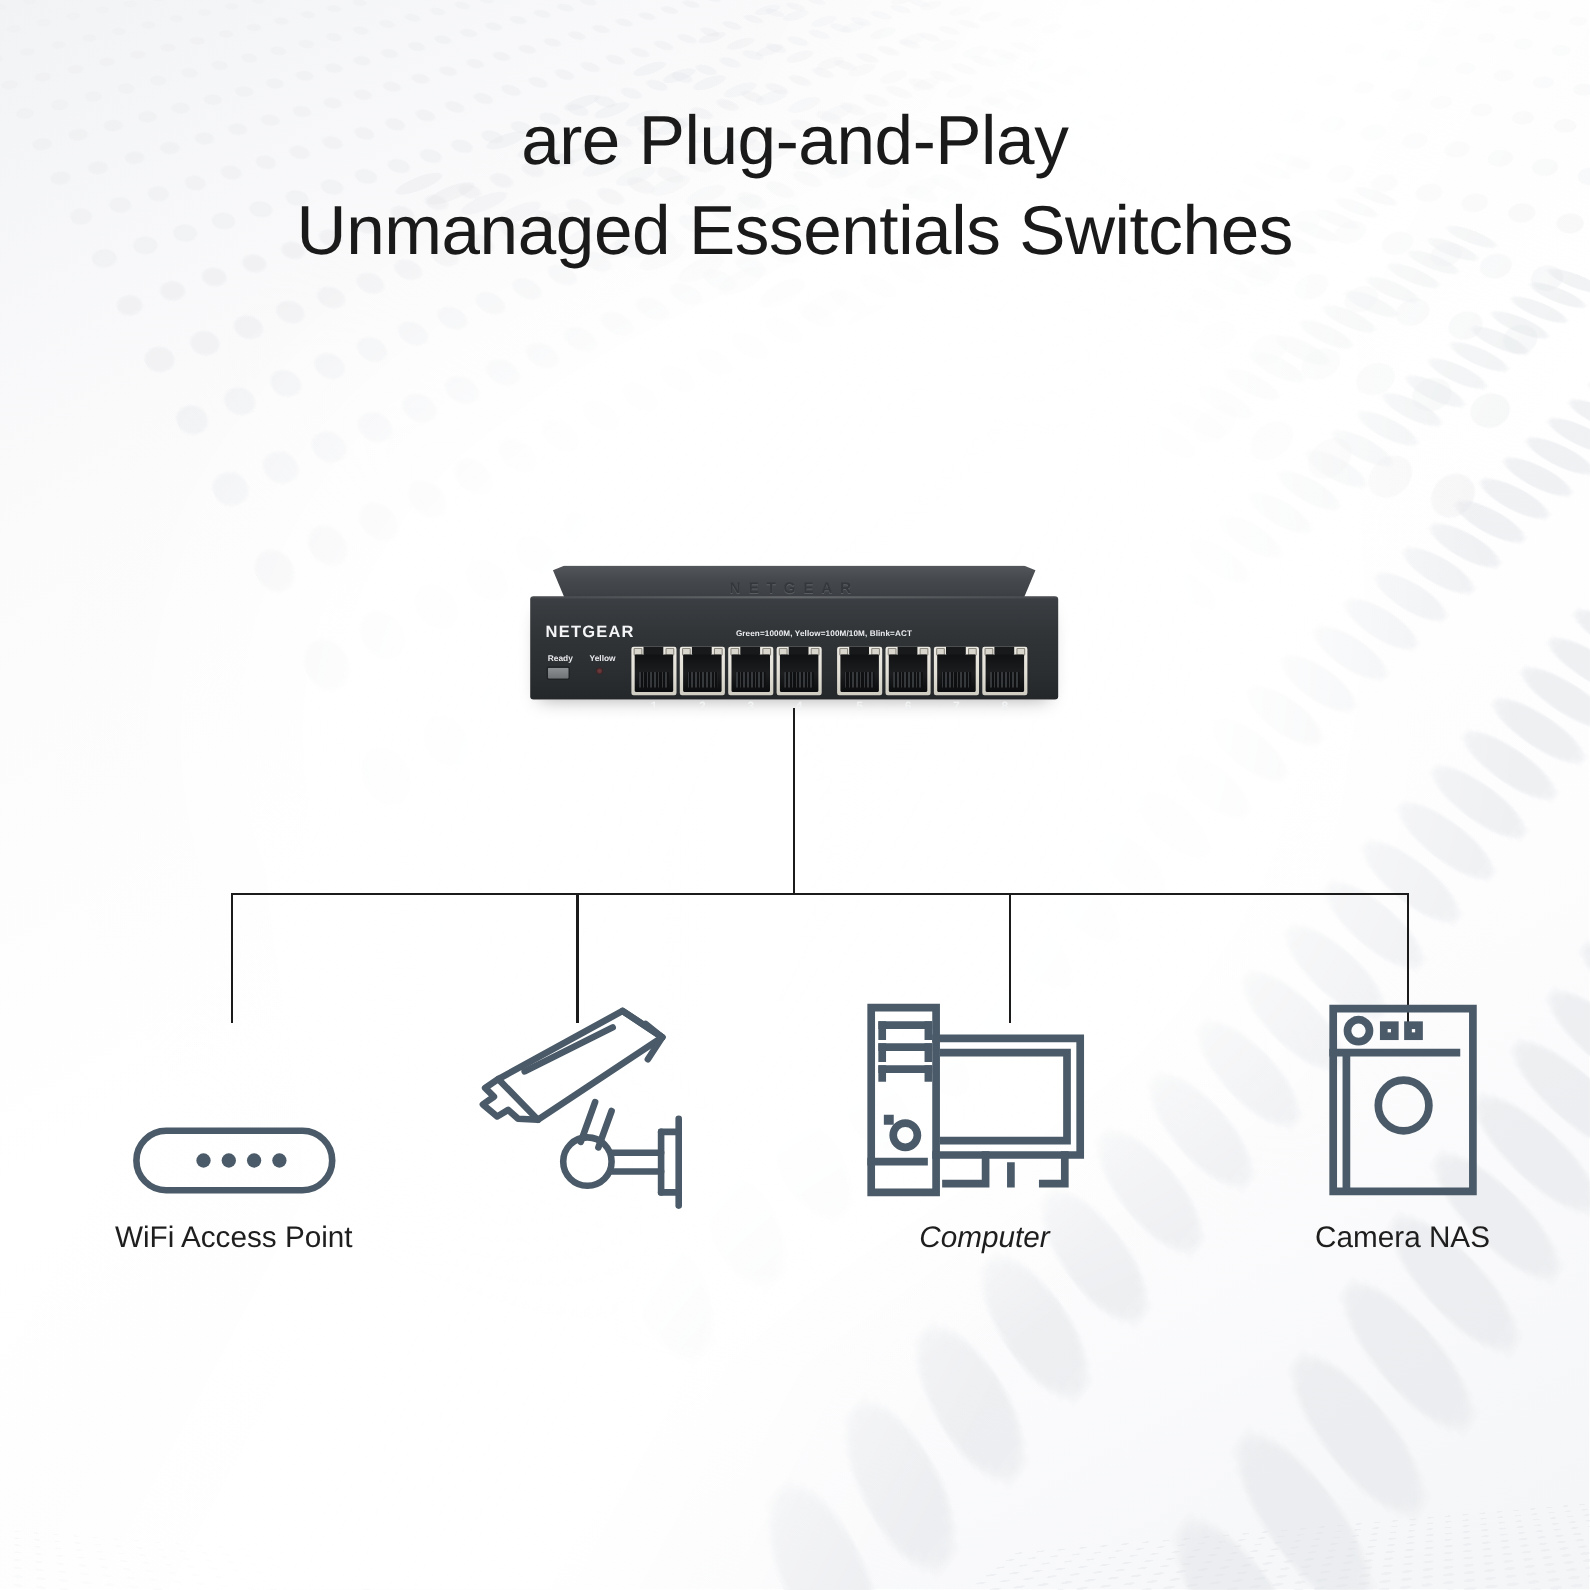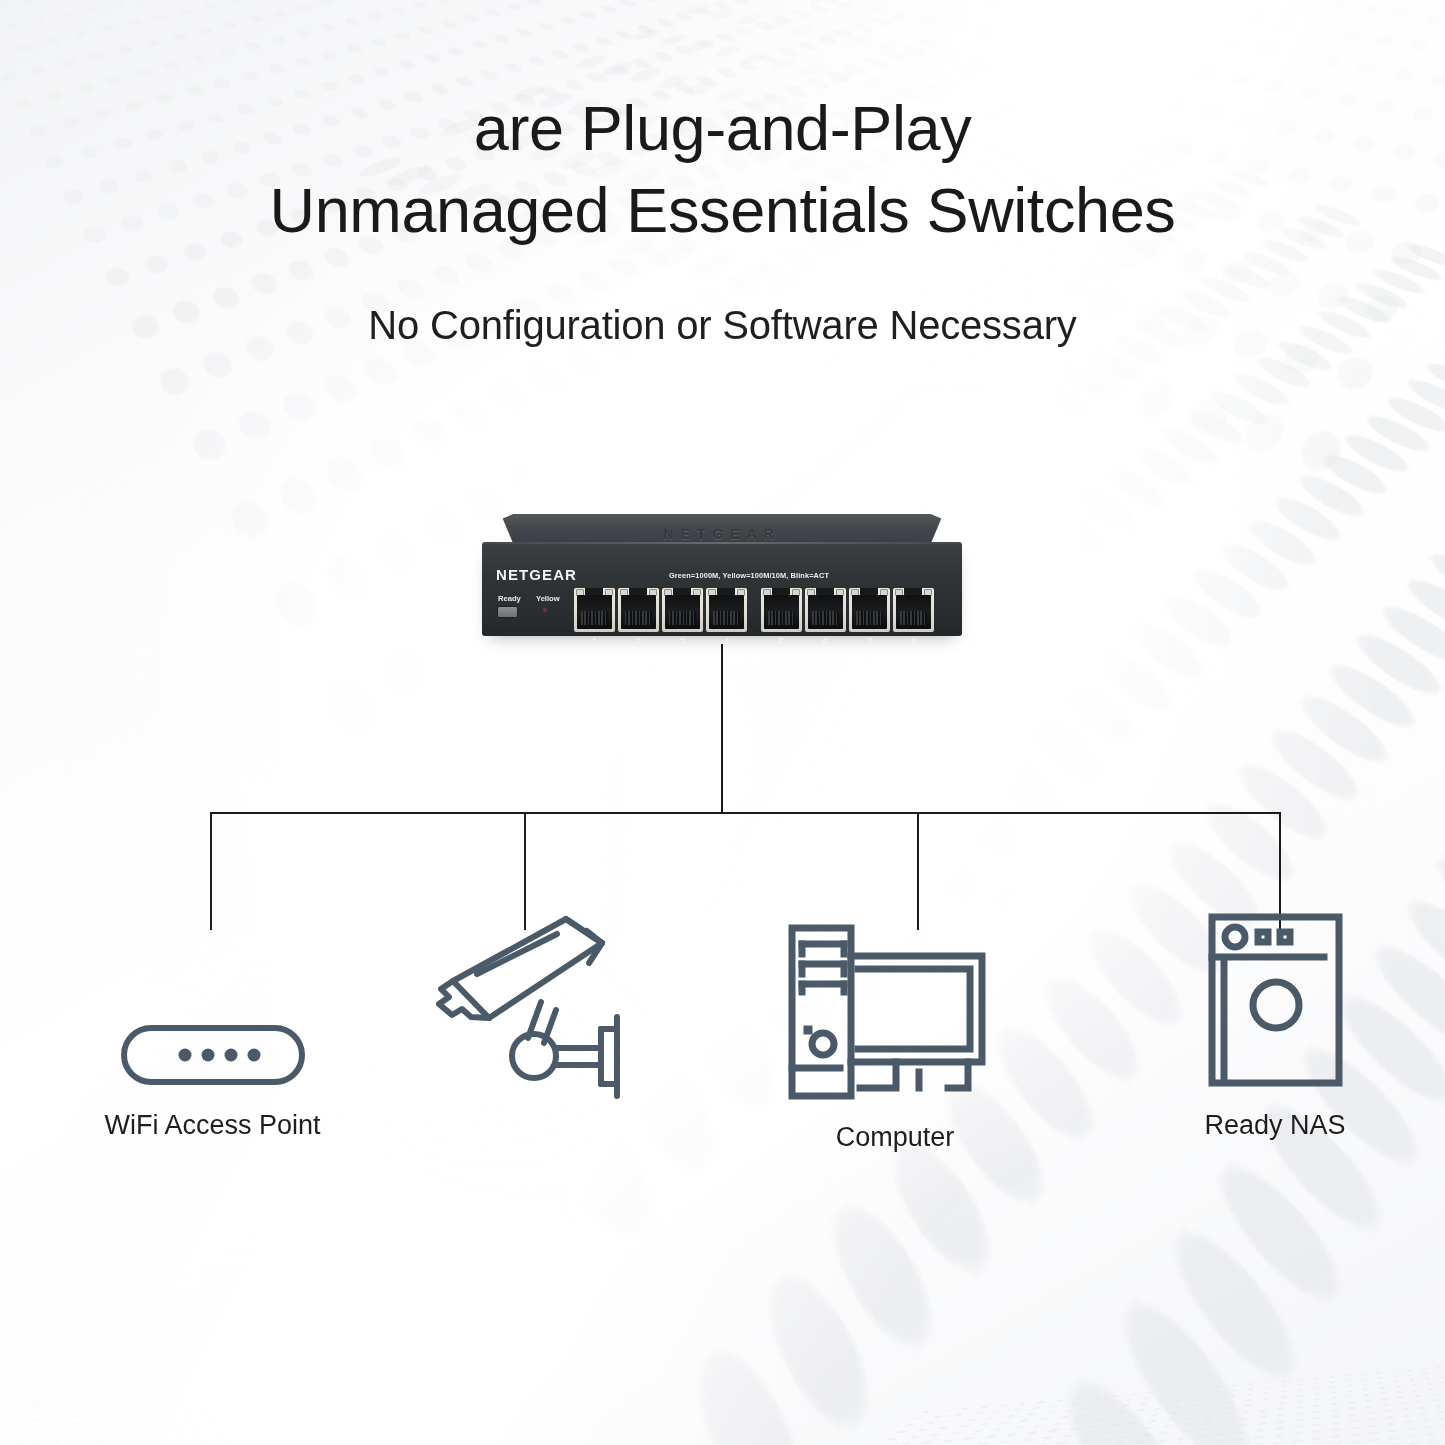--- a/index.html
+++ b/index.html
@@ -107,21 +107,21 @@
   .tree{position:absolute;left:0;top:630px;width:1445px;height:320px;}
 
   
   .devices{position:absolute;left:0;top:900px;width:1445px;height:300px;}
   .device{position:absolute;text-align:center;}
   .device-icon{display:flex;align-items:flex-end;justify-content:center;height:200px;}
   .device-label{margin-top:10px;font-size:27px;color:#1e1e1e;font-weight:400;white-space:nowrap;}
 
   .d-wifi{left:40px;top:0;width:345px;}
   .d-cam{left:390px;top:0;width:280px;}
-  .d-pc{left:740px;top:12px;width:310px;}
+  .d-pc{left:740px;top:0;width:310px;font-style:italic;}
   .d-nas{left:1130px;top:0;width:290px;}
 </style>
 </head>
 <body>
 
 <div id="stage">
 
   <div class="bg-base"></div>
   <div class="dots corner-tl" id="dots-tl">
       <i style="left:26px;top:81px;width:10.2px;height:7.3px;opacity:0.22"></i>
@@ -1213,21 +1213,20 @@
       <i style="left:182px;top:182px;width:11.2px;height:8.0px;opacity:0.63"></i>
       <i style="left:208px;top:182px;width:11.2px;height:8.0px;opacity:0.63"></i>
     </div>
   <div class="bg-sheen"></div>
   <div class="fadeveil"></div>
 
   <div class="headline">
     <span>are Plug-and-Play</span>
     <span>Unmanaged Essentials Switches</span>
   </div>
-  <div class="subhead">No Configuration or Software Necessary</div>
 
   <div class="switch">
     <div class="sw-lid">
       <div class="sw-lid-emboss">NETGEAR</div>
     </div>
     <div class="sw-face">
       <div class="sw-brand">NETGEAR</div>
       <div class="sw-legend">Green=1000M, Yellow=100M/10M, Blink=ACT</div>
 
       <div class="sw-pwr-lab">Ready</div>
@@ -1422,17 +1421,17 @@
             <path d="M26 58 L26 172"></path>
 
             <circle cx="37" cy="32" r="10"></circle>
             <rect x="60" y="27" width="10" height="10"></rect>
             <rect x="82" y="27" width="10" height="10"></rect>
 
             <circle cx="78" cy="100" r="23"></circle>
           </g>
         </svg>
       </div>
-      <div class="device-label">Ready NAS</div>
+      <div class="device-label">Camera NAS</div>
     </div>
 
   </div>
 </div>
 
 </body></html>

